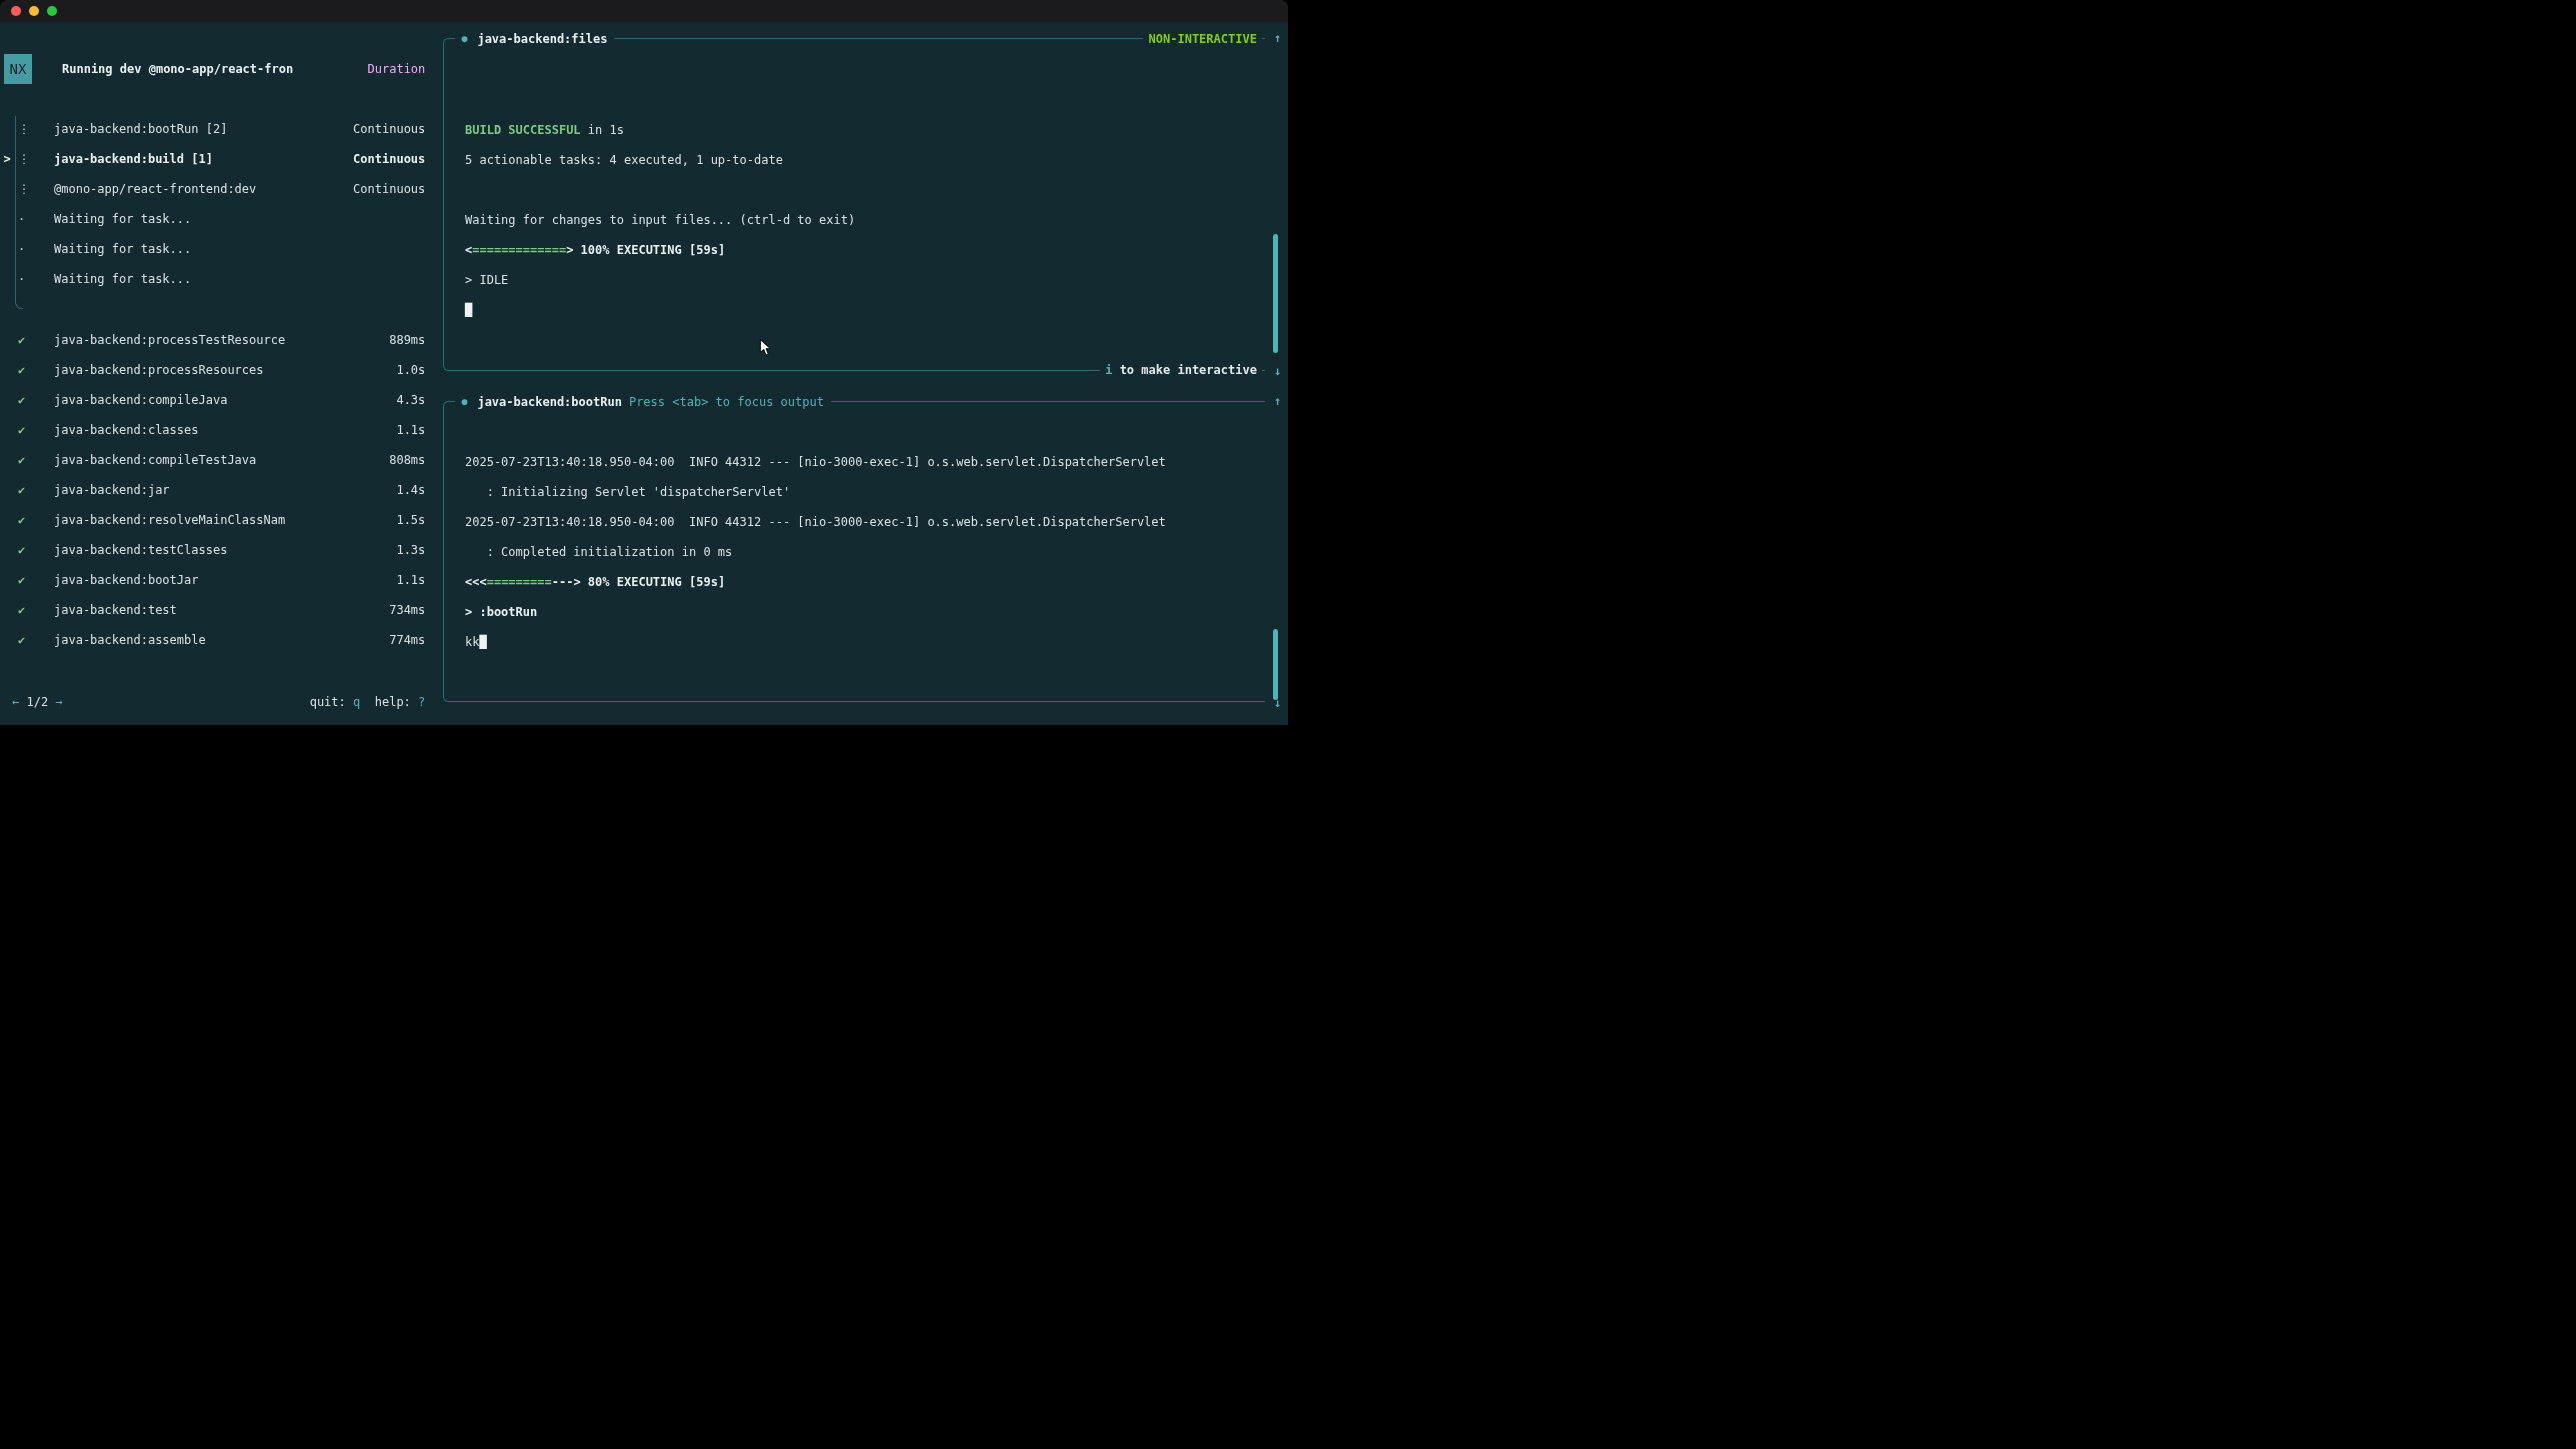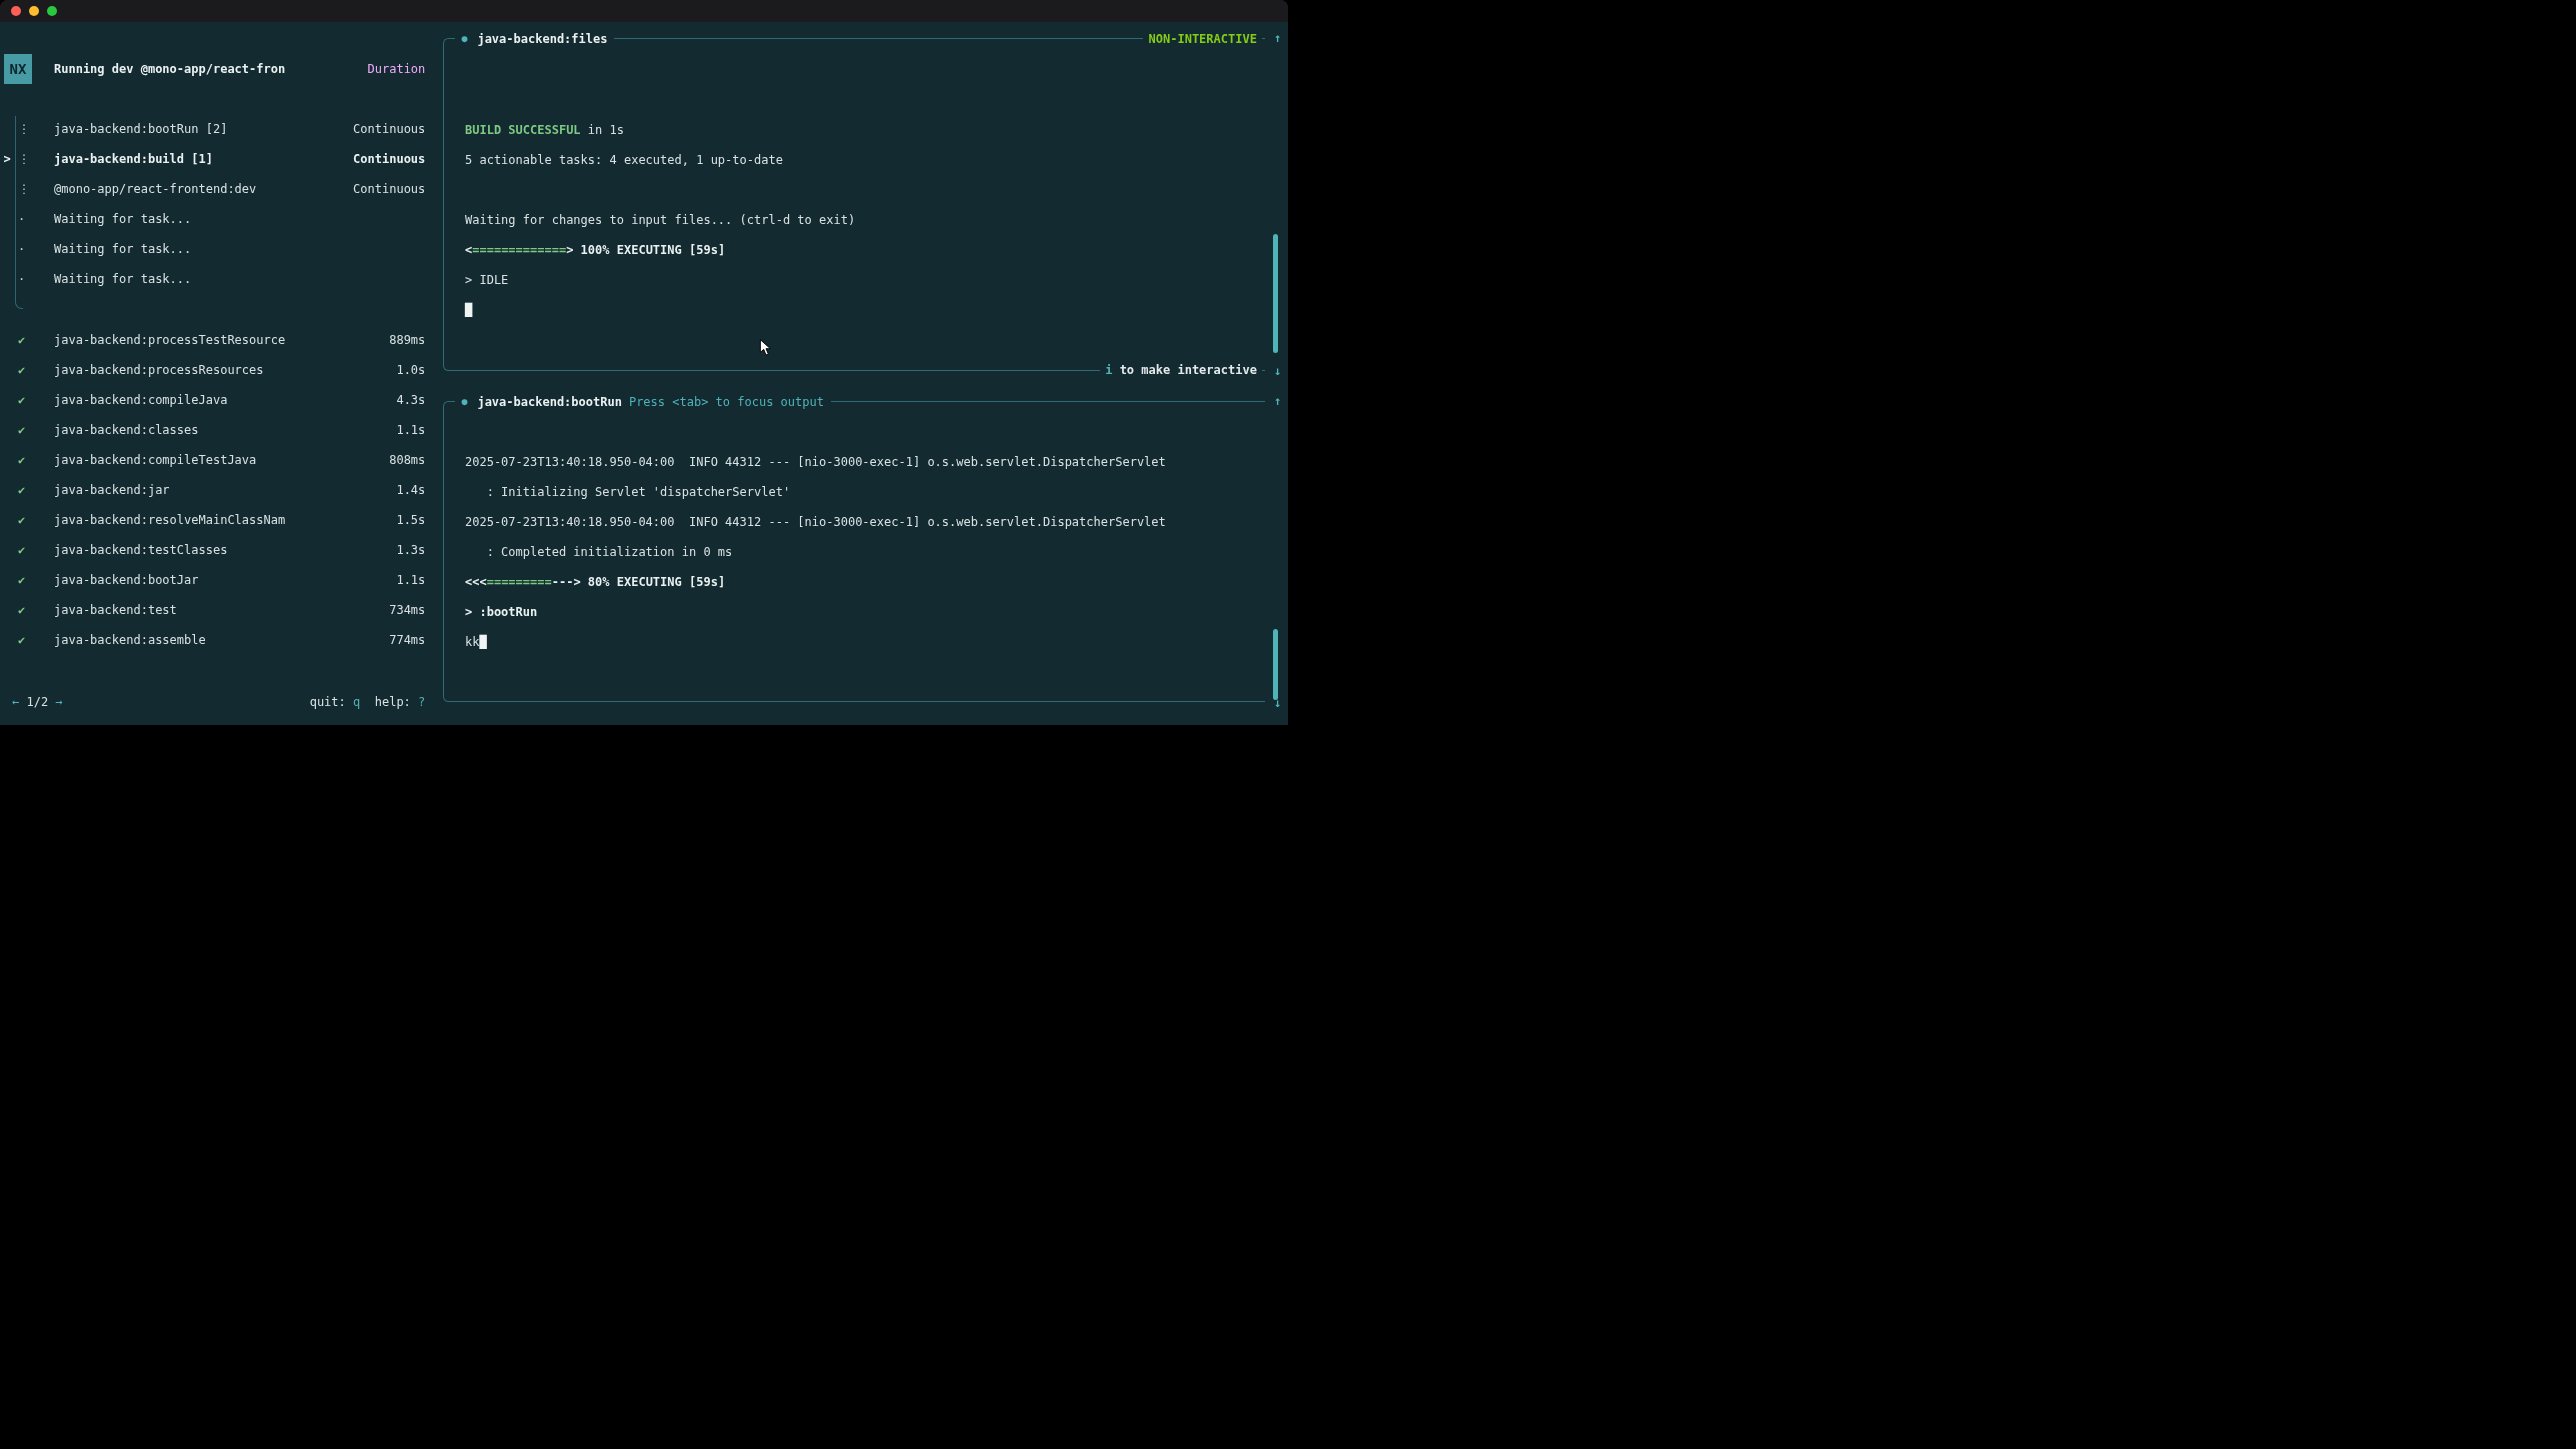--- a/index.html
+++ b/index.html
@@ -4,29 +4,29 @@
 <style>
   *{box-sizing:border-box;margin:0;padding:0}
   html,body{width:1288px;height:725px}
   body{background:#000;font-family:"DejaVu Sans Mono",monospace;font-size:12px;color:#d9e2e2;position:relative;overflow:hidden}
   .window{position:absolute;inset:0;background:#142a31;border-radius:8px 8px 0 0;overflow:hidden}
   .titlebar{position:absolute;left:0;top:0;right:0;height:22px;background:#1b1b1d;display:flex;align-items:center;padding-left:10.7px;gap:8px}
   .tl{width:10px;height:10px;border-radius:50%}
   .tl-close{background:#ff5f57}.tl-min{background:#febc2e}.tl-zoom{background:#28c840}
 
   .sidebar{position:absolute;left:0;top:22px;width:436px;bottom:0}
-  .nx-badge{position:absolute;left:4px;top:32px;width:28px;height:29.5px;background:#479ba4;color:#0e262c;font-weight:bold;font-size:14px;display:flex;align-items:center;justify-content:center}
+  .nx-badge{position:absolute;left:4px;top:32px;width:28px;height:29.5px;background:#479ba4;color:#0e262c;font-weight:normal;font-size:14px;display:flex;align-items:center;justify-content:center}
   .srow{position:relative;height:30px;display:flex;align-items:center;padding-left:54px;padding-right:10.7px;white-space:pre}
   .srow .prefix{position:absolute;left:18px;color:#c3d2d4}
   .srow .prefix.check{color:#7ec983}
   .srow .tname{flex:1;overflow:hidden}
   .srow .tdur{margin-left:5.4px}
   .srow.bold .tname,.srow.bold .tdur{font-weight:bold;color:#e9f1f1}
   .sel-arrow{position:absolute;left:3.4px;font-weight:bold;color:#e9f1f1}
-  .header-row{position:absolute;left:0;right:0;top:32px}
+  .header-row{position:absolute;left:8px;right:0;top:32px}
   .header-row .tname{font-weight:bold;color:#e9f1f1}
   .header-row .tdur{color:#f0abfc}
   .running-list{position:absolute;left:0;right:0;top:92px}
   .group-line{position:absolute;left:14.8px;top:94px;width:8px;height:193px;border-left:0.7px solid #2e6670;border-bottom:0.7px solid #2e6670;border-bottom-left-radius:6.7px}
   .completed-list{position:absolute;left:0;right:0;top:303px}
   .sfooter{position:absolute;left:0;right:0;top:665px;height:30px;display:flex;align-items:center;padding:0 10.7px 0 12px;white-space:pre}
   .sfooter .spacer{flex:1}
   .accent{color:#4fb3b8}
 
   .pane{position:absolute;border:0.7px solid #2f6b72;border-right:none;border-radius:5.4px 0 0 5.4px}

